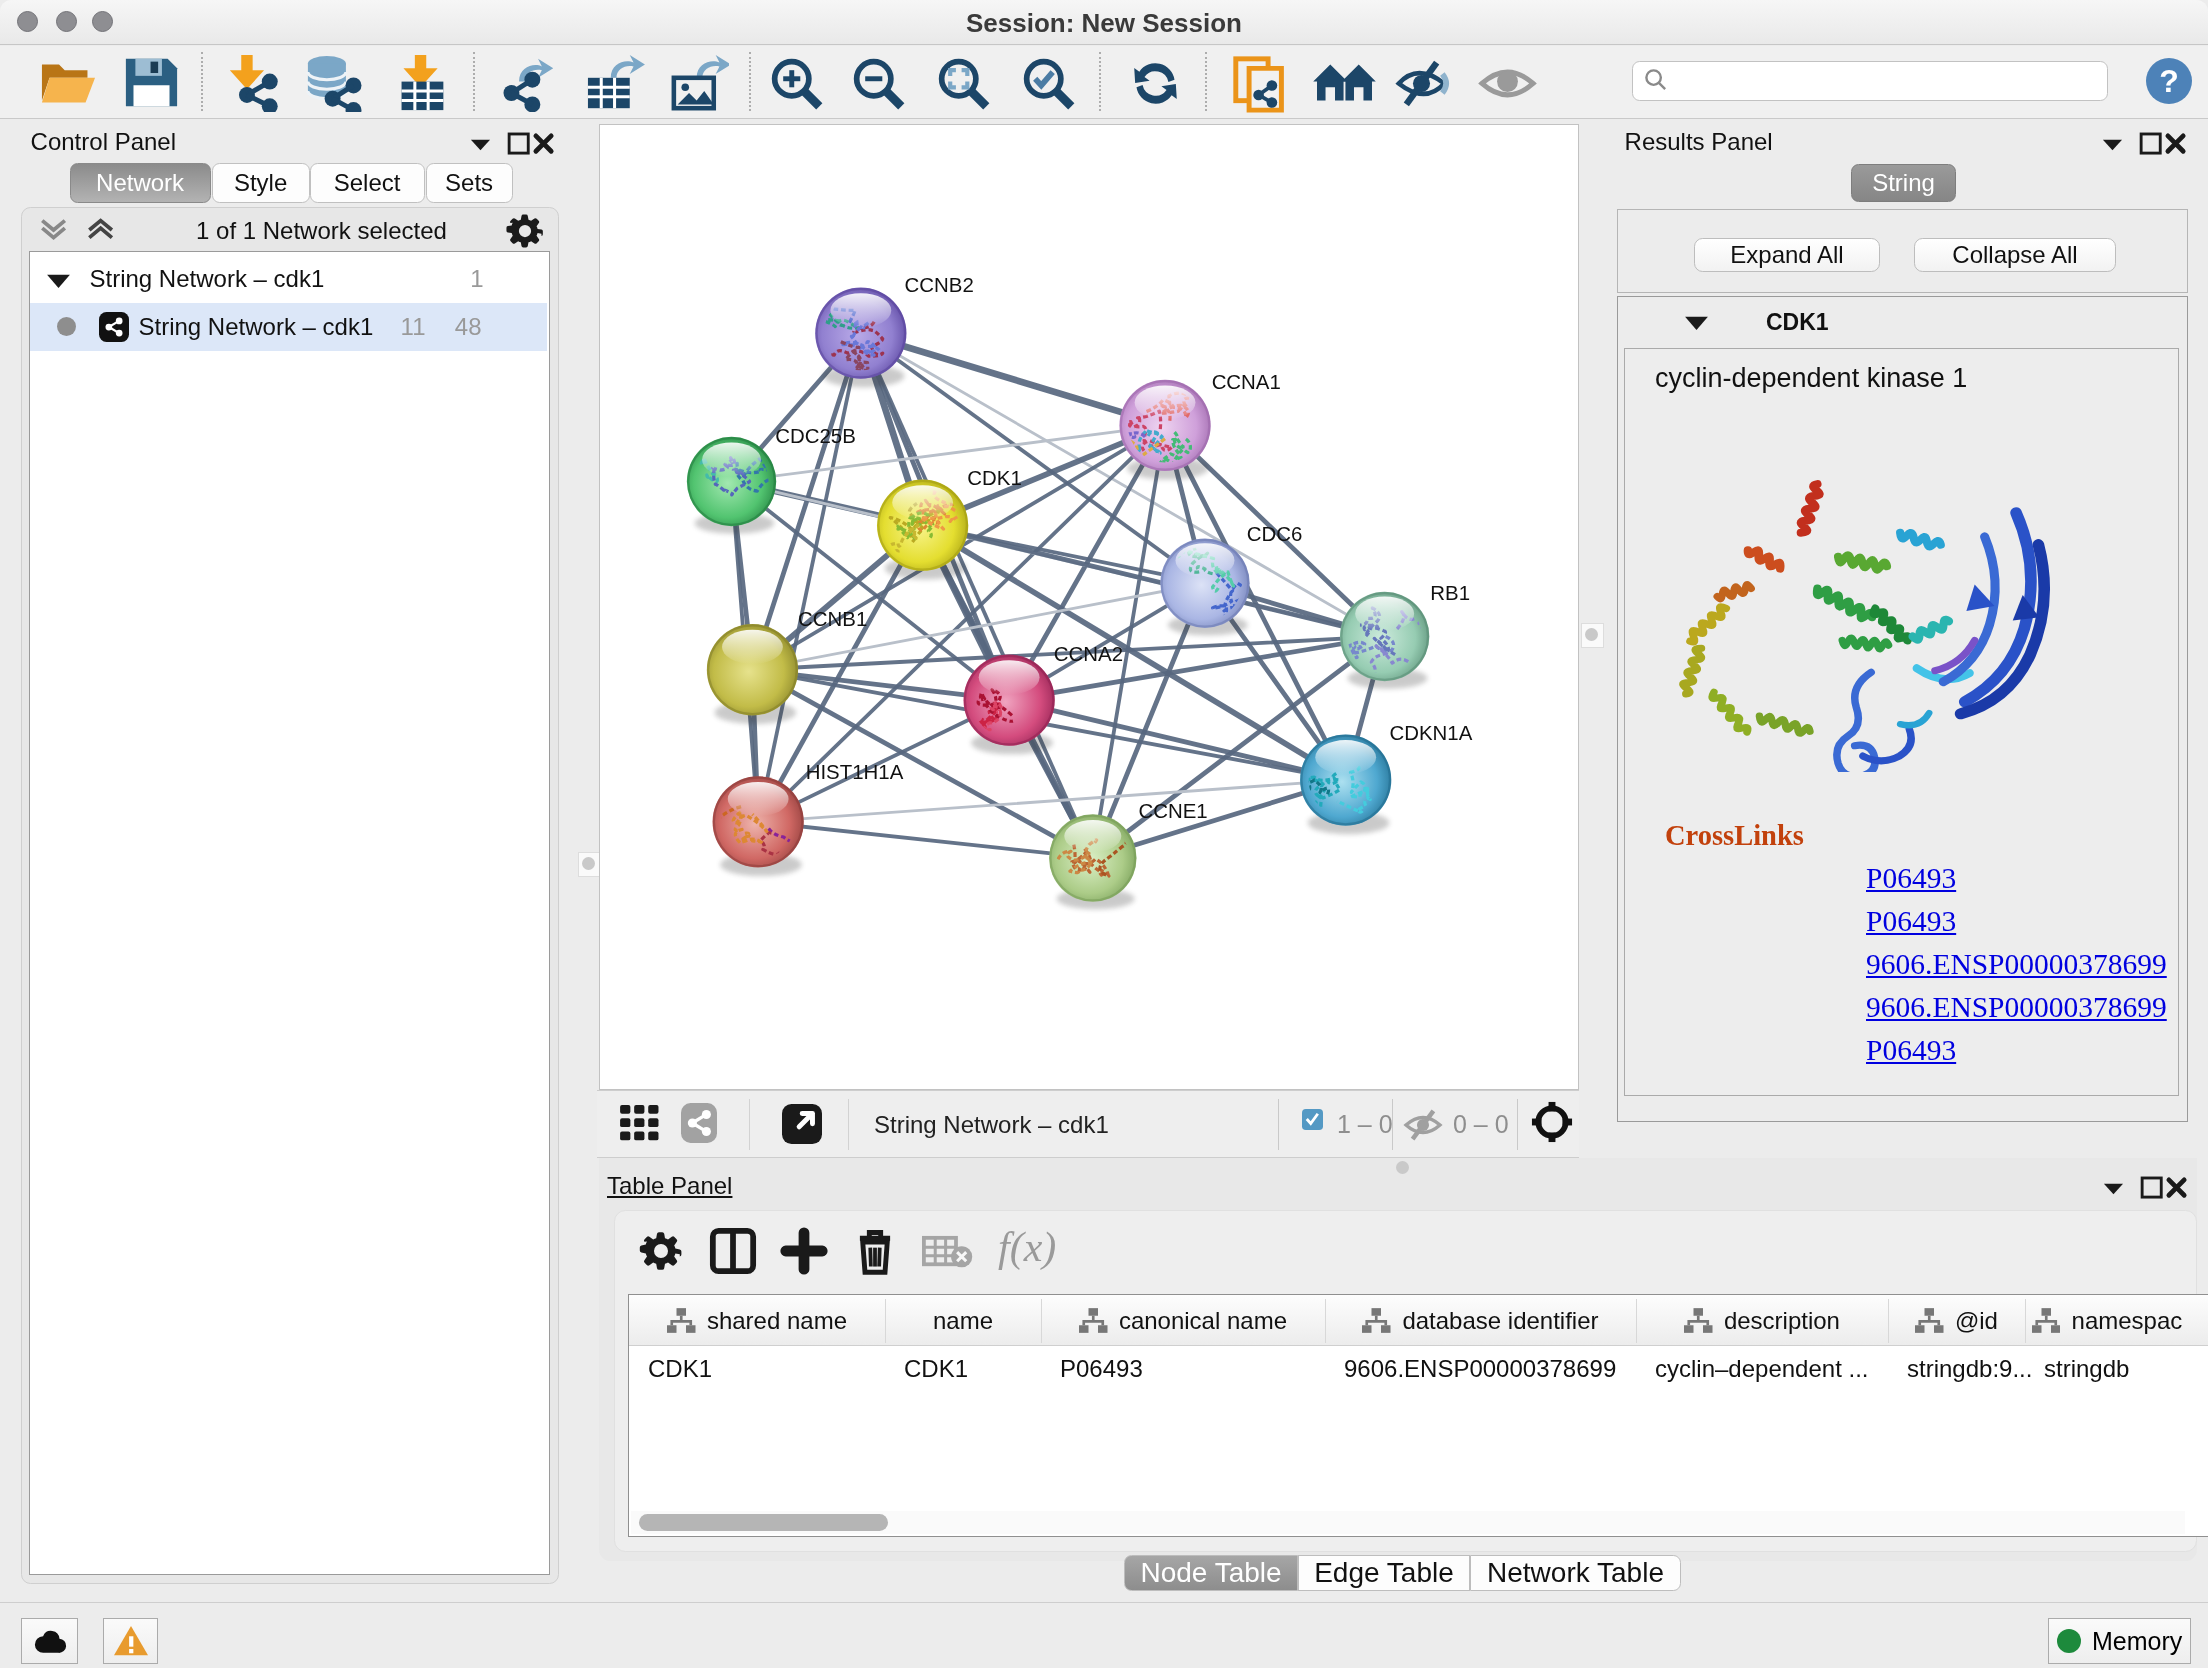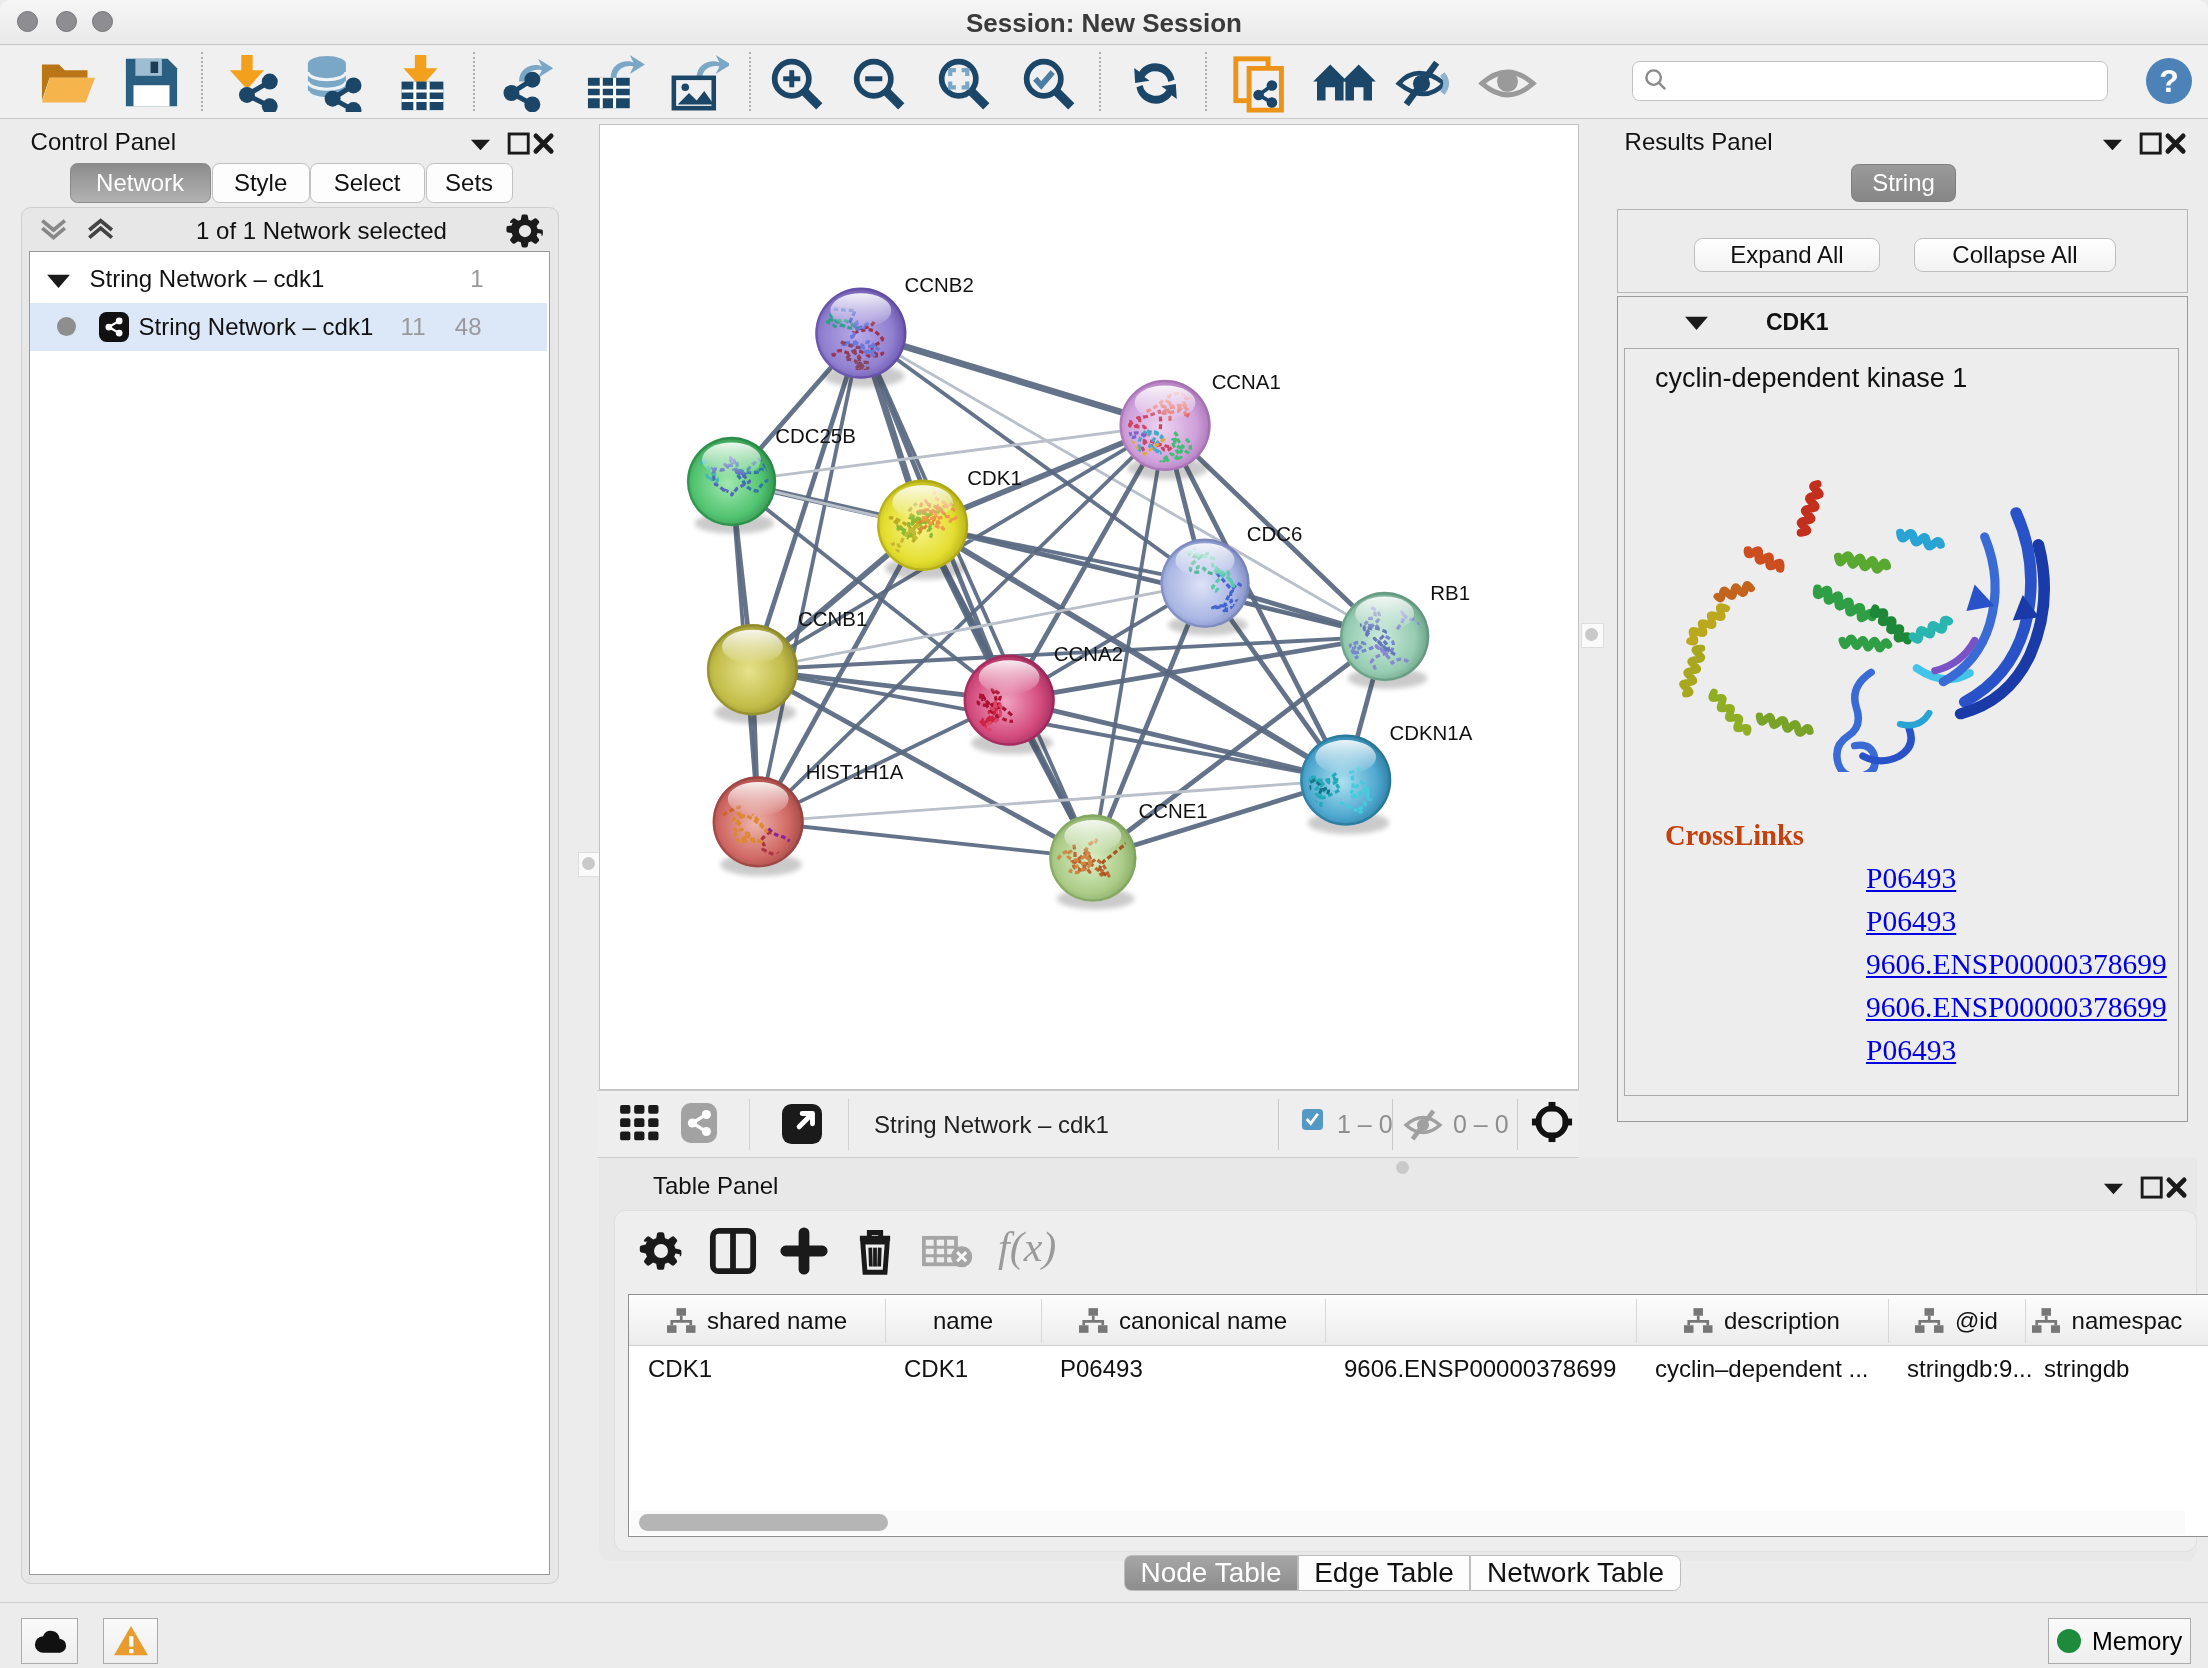--- a/index.html
+++ b/index.html
@@ -667,21 +667,21 @@
     <div class="serif" style="position:absolute;left:241px;top:508px;font-size:29.5px;line-height:43px;">
       <div><a class="lnk">P06493</a></div>
         <div><a class="lnk">P06493</a></div>
         <div><a class="lnk">9606.ENSP00000378699</a></div>
         <div><a class="lnk">9606.ENSP00000378699</a></div>
         <div><a class="lnk">P06493</a></div>
     </div>
   </div>
 
   <div id="tabledock" class="abs"></div>
-  <div class="dockhead abs" style="left:653px;top:1172px;">Table Panel</div>
+  <div class="dockhead abs" style="left:607px;top:1172px;text-decoration:underline;">Table Panel</div>
   <div class="abs" style="left:2102px;top:1176px;"><svg width="86" height="25" viewBox="0 0 90 26">
     <path d="M2,8 L22,8 L12,19 Z" fill="#1a1a1a"></path>
     <rect x="42" y="2" width="20" height="20" fill="none" stroke="#1a1a1a" stroke-width="3"></rect>
     <path d="M70,4 L86,20 M86,4 L70,20" stroke="#1a1a1a" stroke-width="5" stroke-linecap="round"></path>
   </svg></div>
   <div class="abs" style="left:614px;top:1210px;width:1581px;height:340px;background:#eeeeee;border:1px solid #e0e0e0;border-radius:11.4px;"></div>
   <div id="ttb" class="abs" style="left:616px;top:1217px;width:1562px;height:67px;">
 
     <svg style="position:absolute;left:21px;top:9.5px;" width="48" height="48" viewBox="0 0 24 24">
         <path fill="#1a1a1a" d="M12 8.5A3.5 3.5 0 1 0 12 15.5 3.5 3.5 0 0 0 12 8.5zm9.4 5.1l-2.2-.4a7.3 7.3 0 0 1-.6 1.5l1.3 1.9a1 1 0 0 1-.1 1.3l-1.1 1.1a1 1 0 0 1-1.3.1l-1.9-1.3c-.5.3-1 .5-1.5.6l-.4 2.2a1 1 0 0 1-1 .8h-1.6a1 1 0 0 1-1-.8l-.4-2.2c-.5-.1-1-.3-1.5-.6l-1.9 1.3a1 1 0 0 1-1.3-.1l-1.1-1.1a1 1 0 0 1-.1-1.3l1.3-1.9c-.3-.5-.5-1-.6-1.5l-2.2-.4a1 1 0 0 1-.8-1v-1.6a1 1 0 0 1 .8-1l2.2-.4c.1-.5.3-1 .6-1.5L3.7 7.4a1 1 0 0 1 .1-1.3l1.1-1.1a1 1 0 0 1 1.3-.1l1.9 1.3c.5-.3 1-.5 1.5-.6l.4-2.2a1 1 0 0 1 1-.8h1.6a1 1 0 0 1 1 .8l.4 2.2c.5.1 1 .3 1.5.6l1.9-1.3a1 1 0 0 1 1.3.1l1.1 1.1a1 1 0 0 1 .1 1.3l-1.3 1.9c.3.5.5 1 .6 1.5l2.2.4a1 1 0 0 1 .8 1v1.6a1 1 0 0 1-.8 1z"></path>
@@ -737,20 +737,26 @@
           <rect x="10" y="9" width="5" height="4" fill="#777"></rect>
           <path d="M7.5,4 v3 M2.5,9 v-2 h10 v2" stroke="#777" fill="none" stroke-width="1.4"></path>
         </svg>shared name</div>
     <div class="th" style="left:256px;width:156px;">name</div>
     <div class="th" style="left:412px;width:284px;"><svg width="28.5" height="25" viewBox="0 0 15 13">
           <rect x="5" y="0" width="5" height="4" fill="#777"></rect>
           <rect x="0" y="9" width="5" height="4" fill="#777"></rect>
           <rect x="10" y="9" width="5" height="4" fill="#777"></rect>
           <path d="M7.5,4 v3 M2.5,9 v-2 h10 v2" stroke="#777" fill="none" stroke-width="1.4"></path>
         </svg>canonical name</div>
+    <div class="th" style="left:696px;width:311px;"><svg width="28.5" height="25" viewBox="0 0 15 13">
+          <rect x="5" y="0" width="5" height="4" fill="#777"></rect>
+          <rect x="0" y="9" width="5" height="4" fill="#777"></rect>
+          <rect x="10" y="9" width="5" height="4" fill="#777"></rect>
+          <path d="M7.5,4 v3 M2.5,9 v-2 h10 v2" stroke="#777" fill="none" stroke-width="1.4"></path>
+        </svg>database identifier</div>
     <div class="th" style="left:1007px;width:252px;"><svg width="28.5" height="25" viewBox="0 0 15 13">
           <rect x="5" y="0" width="5" height="4" fill="#777"></rect>
           <rect x="0" y="9" width="5" height="4" fill="#777"></rect>
           <rect x="10" y="9" width="5" height="4" fill="#777"></rect>
           <path d="M7.5,4 v3 M2.5,9 v-2 h10 v2" stroke="#777" fill="none" stroke-width="1.4"></path>
         </svg>description</div>
     <div class="th" style="left:1259px;width:137px;"><svg width="28.5" height="25" viewBox="0 0 15 13">
           <rect x="5" y="0" width="5" height="4" fill="#777"></rect>
           <rect x="0" y="9" width="5" height="4" fill="#777"></rect>
           <rect x="10" y="9" width="5" height="4" fill="#777"></rect>

